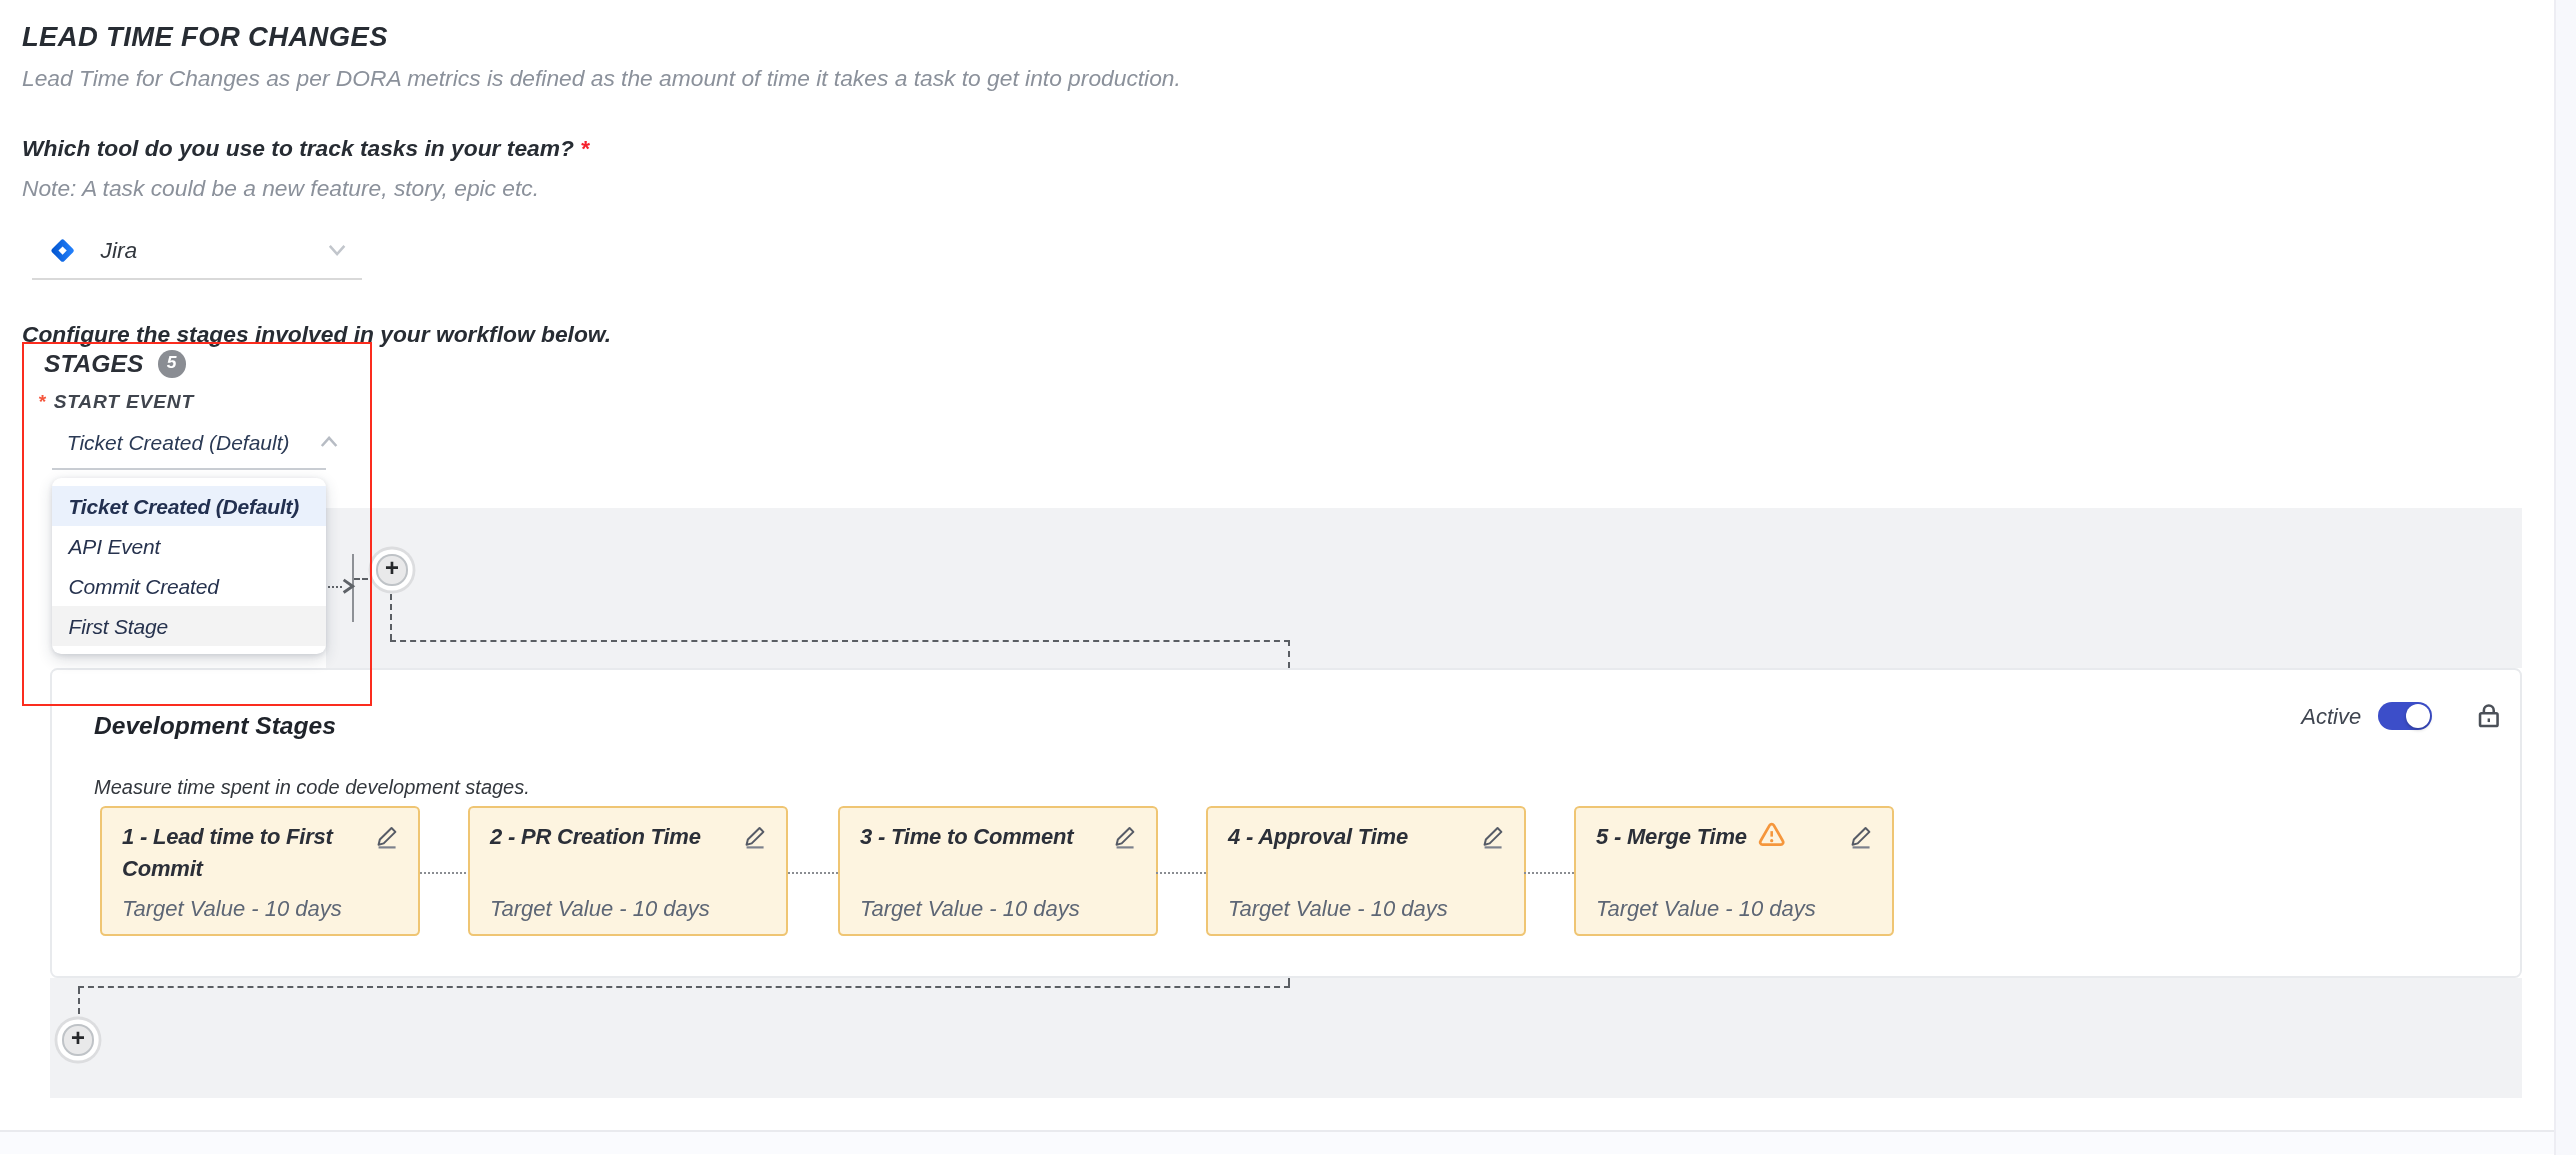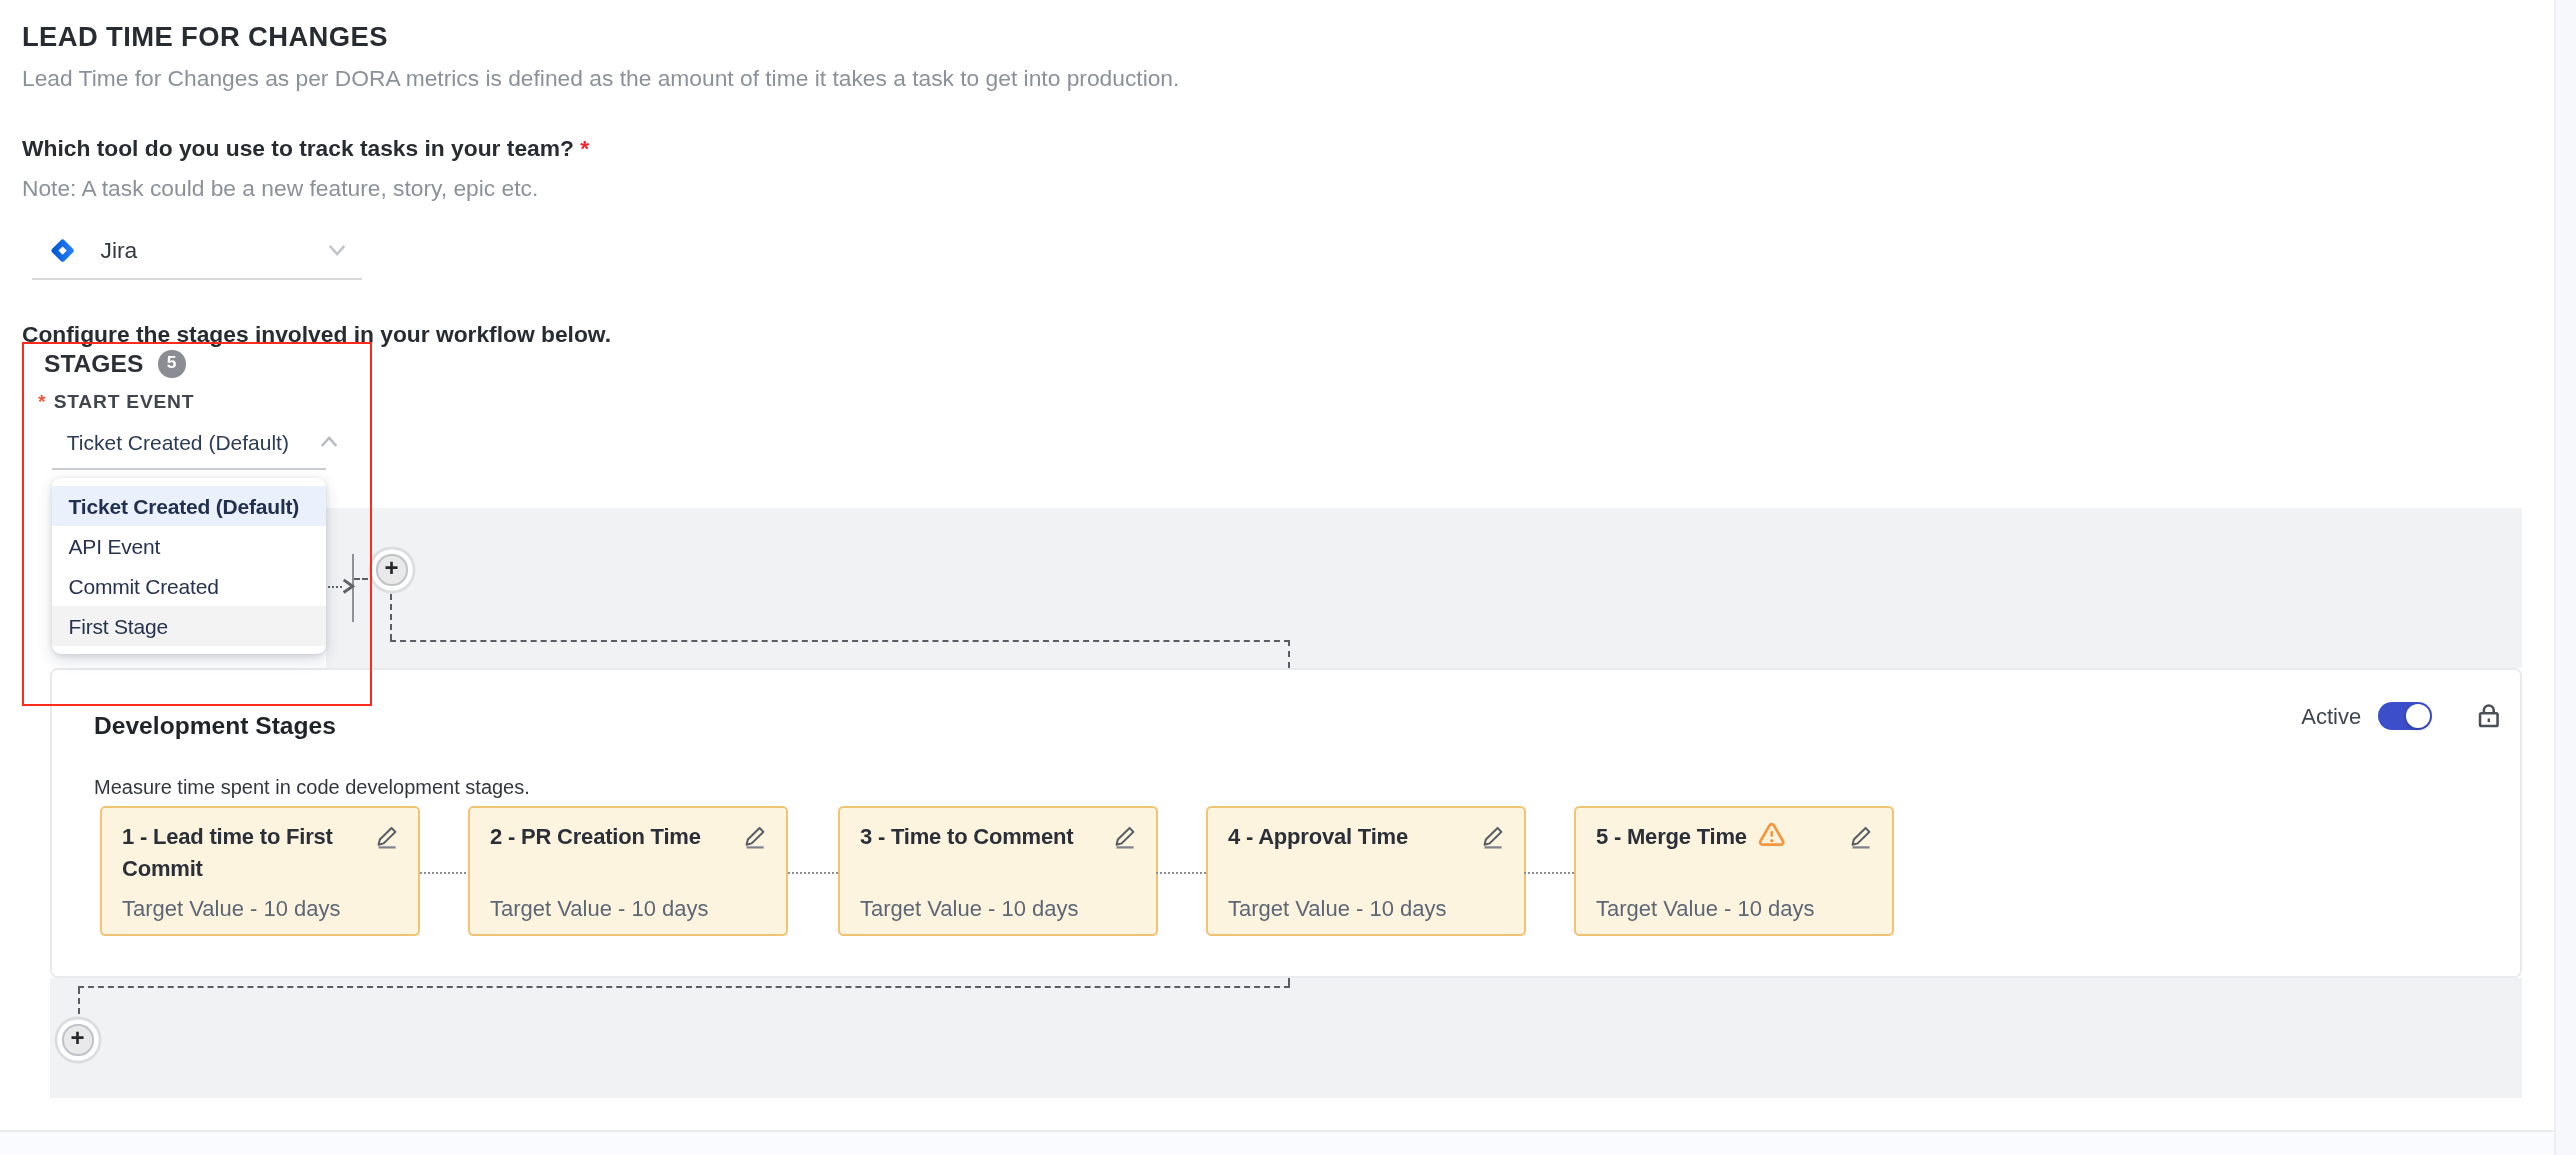--- a/index.html
+++ b/index.html
@@ -1,17 +1,17 @@
 <!DOCTYPE html>
 <html style="font-size:14.6px"><head>
 <meta charset="utf-8">
 <style>
   html,body{margin:0;padding:0;background:#ffffff;}
   body{font-family:"Liberation Sans", sans-serif;-webkit-font-smoothing:antialiased;}
-  .viewport{width:2576px;height:1155px;overflow:hidden;position:relative;background:#fff;}
+  .viewport{width:2576px;height:1155px;overflow:hidden;position:relative;background:#fff;font-style:italic;}
   .stage{width:1288px;height:578px;position:relative;transform:scale(2);transform-origin:0 0;background:#fff;}
   .abs{position:absolute;}
 
   
   .page-title{left:11px;top:11px;font-size:13.7px;font-weight:700;color:#272c33;letter-spacing:0.2px;}
   .page-subtitle{left:11px;top:33px;font-size:11.4px;color:#8b919b;}
   .question{left:11px;top:68px;font-size:11.4px;font-weight:700;color:#272c33;}
   .required{color:#f5222d;font-weight:700;}
   .note{left:11px;top:88px;font-size:11.4px;color:#8b919b;}
   .configure{left:11px;top:161px;font-size:11.4px;font-weight:700;color:#272c33;}

